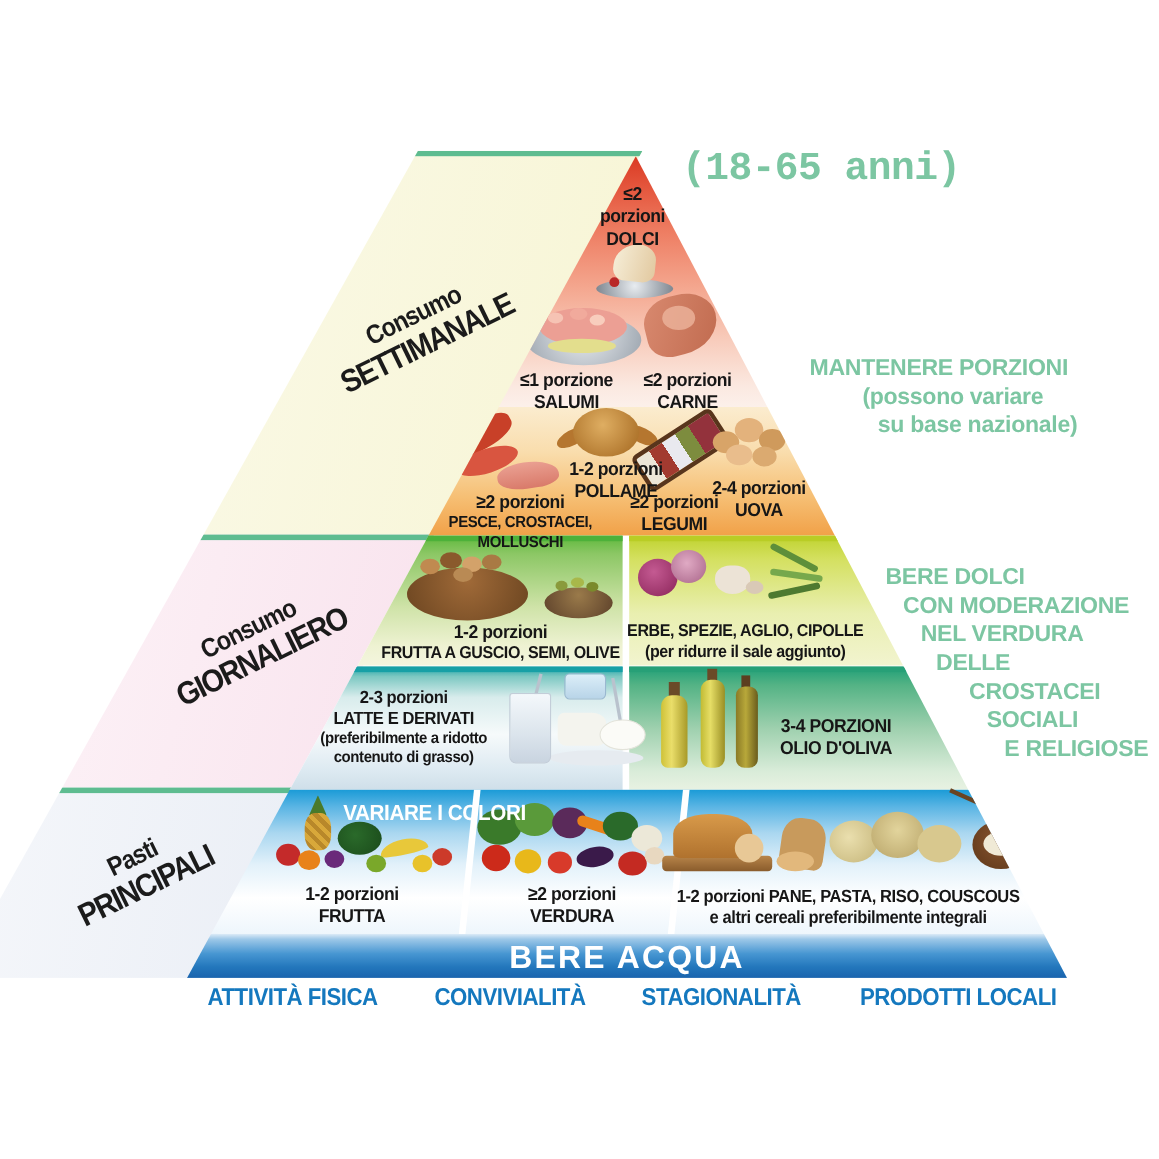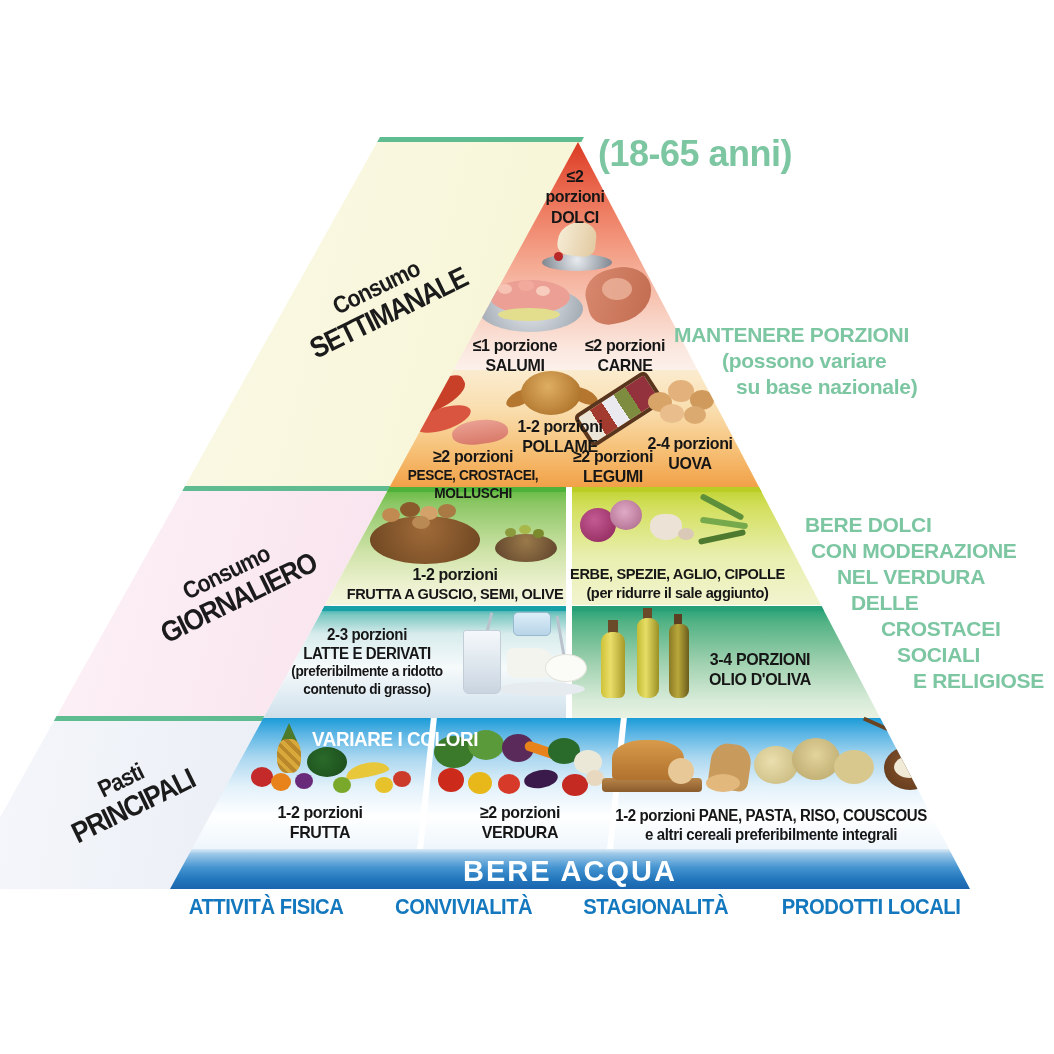--- a/index.html
+++ b/index.html
@@ -35,21 +35,21 @@
   #cell-oil::before{background:#27a077;}
   .vsep{position:absolute;top:718px;height:131px;width:6px;background:#fff;transform:skewX(-6deg);}
   
   #overlay{position:absolute;inset:0;z-index:4;}
   .lbl{position:absolute;text-align:center;font-weight:700;color:#161616;line-height:1.2;
        font-size:17px;letter-spacing:-0.4px;transform:scaleX(.94);}
   .fs15{font-size:14.5px;}
   .fs16{font-size:15.5px;}
   .white{color:#fff;}
   .title{position:absolute;left:598px;top:133px;color:#7cc6a2;font-weight:700;font-size:36px;line-height:41px;letter-spacing:-0.5px;}
-  .title .ind{}
+  .title .ind{margin-left:22px;font-family:Liberation Mono, monospace;}
   .ann{position:absolute;color:#7cc6a2;font-weight:700;font-size:21px;line-height:26px;letter-spacing:-0.3px;}
   .side{position:absolute;color:#1b1b1b;font-weight:700;text-align:center;transform:rotate(-26deg) scaleX(.9);}
   .side .s1{font-size:24px;letter-spacing:-1px;}
   .side .s2{font-size:29px;letter-spacing:-1.5px;line-height:1;}
   #water-text{position:absolute;left:170px;top:855px;width:800px;text-align:center;color:#fff;
               font-weight:700;font-size:29px;letter-spacing:2px;z-index:5;}
   #footer{position:absolute;left:182px;top:894px;width:786px;display:flex;justify-content:space-between;
           color:#1478be;font-weight:700;font-size:22px;letter-spacing:-0.5px;}
   #footer span{transform:scaleX(.92);}
   
@@ -213,28 +213,28 @@
     </div>
     <div class="side" style="left:125px;top:557px;width:215px">
       <div class="s1">Consumo</div>
       <div class="s2">GIORNALIERO</div>
     </div>
     <div class="side" style="left:42px;top:765px;width:170px">
       <div class="s1">Pasti</div>
       <div class="s2">PRINCIPALI</div>
     </div>
 
-    <div class="ann" style="left:674px;top:322px">
+    <div class="ann" style="left:736px;top:322px">
       <div>MANTENERE PORZIONI</div>
       <div style="margin-left:48px">(possono variare</div>
       <div style="margin-left:62px">su base nazionale)</div>
     </div>
     <div class="ann" style="left:805px;top:512px">
       <div>BERE DOLCI</div>
-      <div style="margin-left:6px">CON MODERAZIONE</div>
+      <div style="margin-left:16px">CON MODERAZIONE</div>
       <div style="margin-left:32px">NEL VERDURA</div>
       <div style="margin-left:46px">DELLE</div>
       <div style="margin-left:76px">CROSTACEI</div>
       <div style="margin-left:92px">SOCIALI</div>
       <div style="margin-left:108px">E RELIGIOSE</div>
     </div>
 
     <div class="lbl" style="left:515px;top:167px;width:120px">
       <div>≤2</div>
       <div>porzioni</div>

